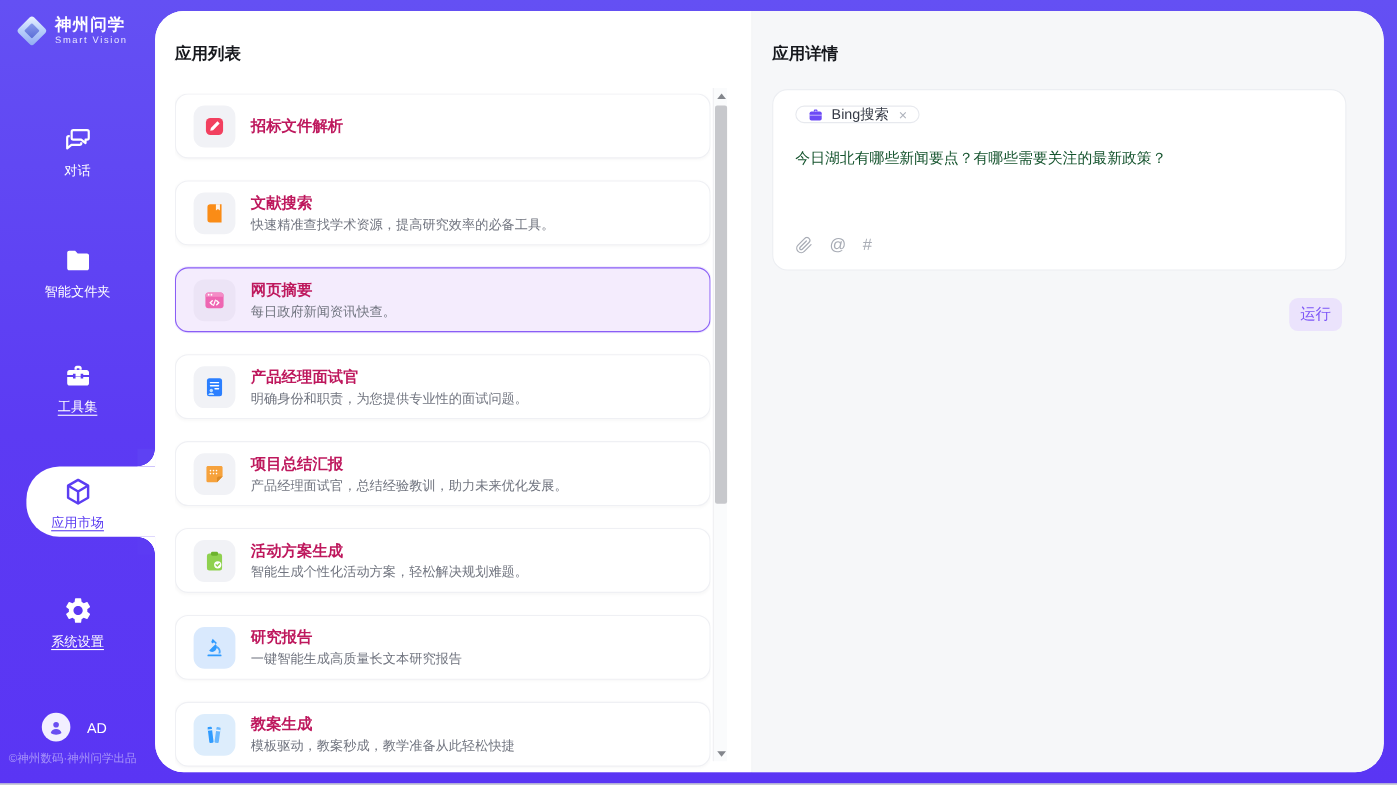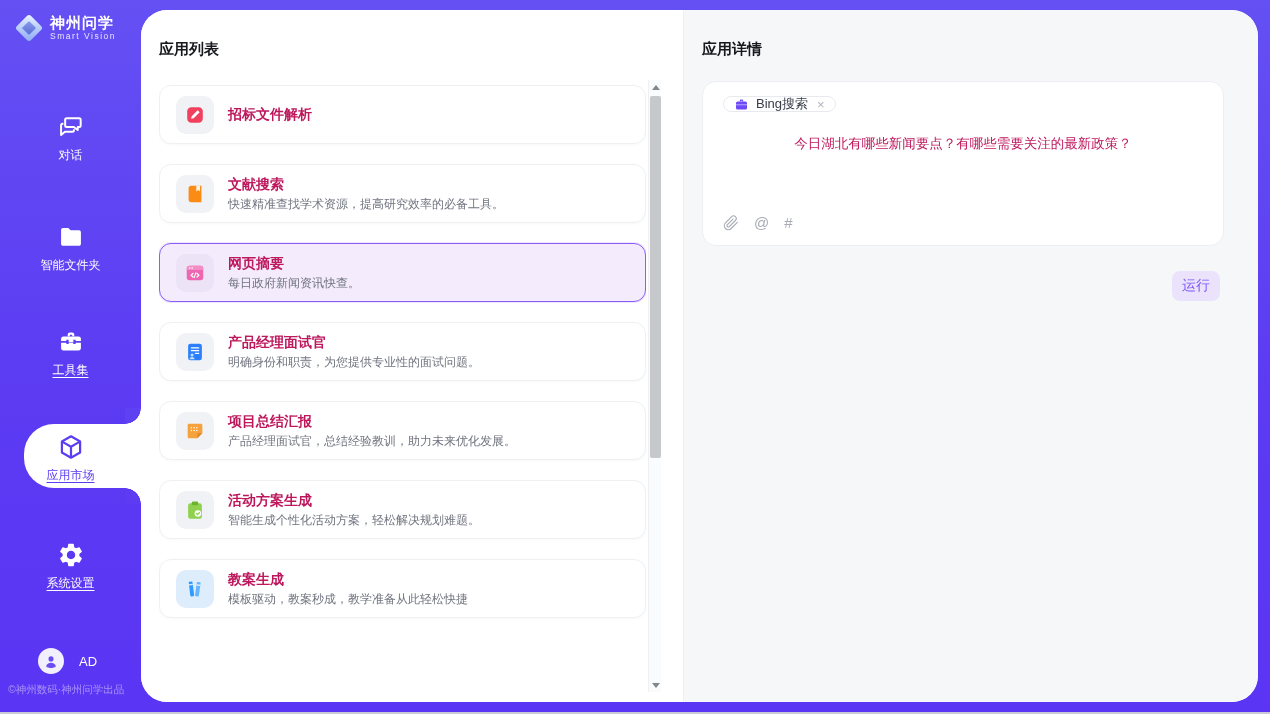--- a/index.html
+++ b/index.html
@@ -81,21 +81,21 @@
      background:#f6f7f9; border-left:1px solid #eef0f3; border-radius:0 26px 26px 0;text-decoration:underline; }
   .detail-title { left:18px; }
   .detail-card { position:absolute; left:18px; top:71px; width:522px; height:165px;
      background:#fff; border:1px solid #eceef2; border-radius:14px; padding:14px 20px 14px 20px;
      display:flex; flex-direction:column; }
   .tool-tag { display:inline-flex; align-items:center; gap:7px; height:16px; padding:0 10px;
      border:1px solid #e7e9ee; border-radius:8px; background:#fff; align-self:flex-start; }
   .tool-tag svg { width:15px; height:15px; display:block; }
   .tool-tag-label { font-size:13px; color:#363b47; }
   .tool-tag-close { font-size:13px; color:#aeb2bc; margin-left:2px; cursor:pointer; line-height:1; }
-  .prompt-text { margin-top:22px; font-size:13.5px; color:#be185d; line-height:20px;text-align:center; }
+  .prompt-text { margin-top:22px; font-size:13.5px; color:#14532d; line-height:20px; }
   .composer-icons { margin-top:auto; display:flex; align-items:center; gap:15px; }
   .composer-icons .cicon { color:#a8acb5; font-size:15px; line-height:16px; cursor:pointer; }
   .composer-icons svg { width:16px; height:16px; display:block; }
 
   .run-button { position:absolute; left:488px; top:261px; width:48px; height:30px;
      background:#ebe3fc; color:#7e57f7; font-size:14px; border:none; border-radius:8px;
      display:flex; align-items:center; justify-content:center; cursor:pointer; font-family:inherit; }
 </style>
 </head>
 <body>
@@ -272,20 +272,33 @@
                 <circle cx="15.2" cy="15.8" r="3.6" fill="#fff"></circle>
                 <path d="M13.6 15.8l1.2 1.2 2.1-2.2" stroke="#8fd14f" stroke-width="1.4" fill="none" stroke-linecap="round"></path>
               </svg>
             </div>
     <div class="app-texts">
       <div class="app-title">活动方案生成</div>
       <div class="app-desc">智能生成个性化活动方案，轻松解决规划难题。</div>
     </div>
   </div>
 
+  <div class="app-card">
+    <div class="app-icon" style="background: rgb(217, 233, 253);">
+              <svg viewBox="0 0 24 24" fill="#2f9bff">
+                <path d="M10.2 3l4.2 4.2-1.3 1.3.9.9a4.8 4.8 0 0 1-6.2 6.2l-1.1-1 6.5-6.5-1.7-1.7-1.3 1.3-1.5-1.5L10.2 3z"></path>
+                <path d="M14.9 10.3c1.9 1 3.2 3 3.2 5.3 0 .7-.1 1.3-.3 1.9h-2a4.3 4.3 0 0 0-6.6-5.2z" opacity=".85"></path>
+                <rect x="5" y="18.6" width="14" height="1.8" rx=".9"></rect>
+              </svg>
+            </div>
+    <div class="app-texts">
+      <div class="app-title">研究报告</div>
+      <div class="app-desc">一键智能生成高质量长文本研究报告</div>
+    </div>
+  </div>
 
   <div class="app-card">
     <div class="app-icon" style="background: rgb(221, 237, 252);">
               <svg viewBox="0 0 24 24">
                 <g transform="rotate(-7 8 12)">
                   <rect x="6" y="4" width="4.2" height="16" rx="1" fill="#2f9bff"></rect>
                   <rect x="6" y="6.4" width="4.2" height="1.4" fill="#fff" opacity=".85"></rect>
                 </g>
                 <g transform="rotate(8 15 12)">
                   <rect x="13" y="4.4" width="4.2" height="15.6" rx="1" fill="#66b6ff"></rect>

